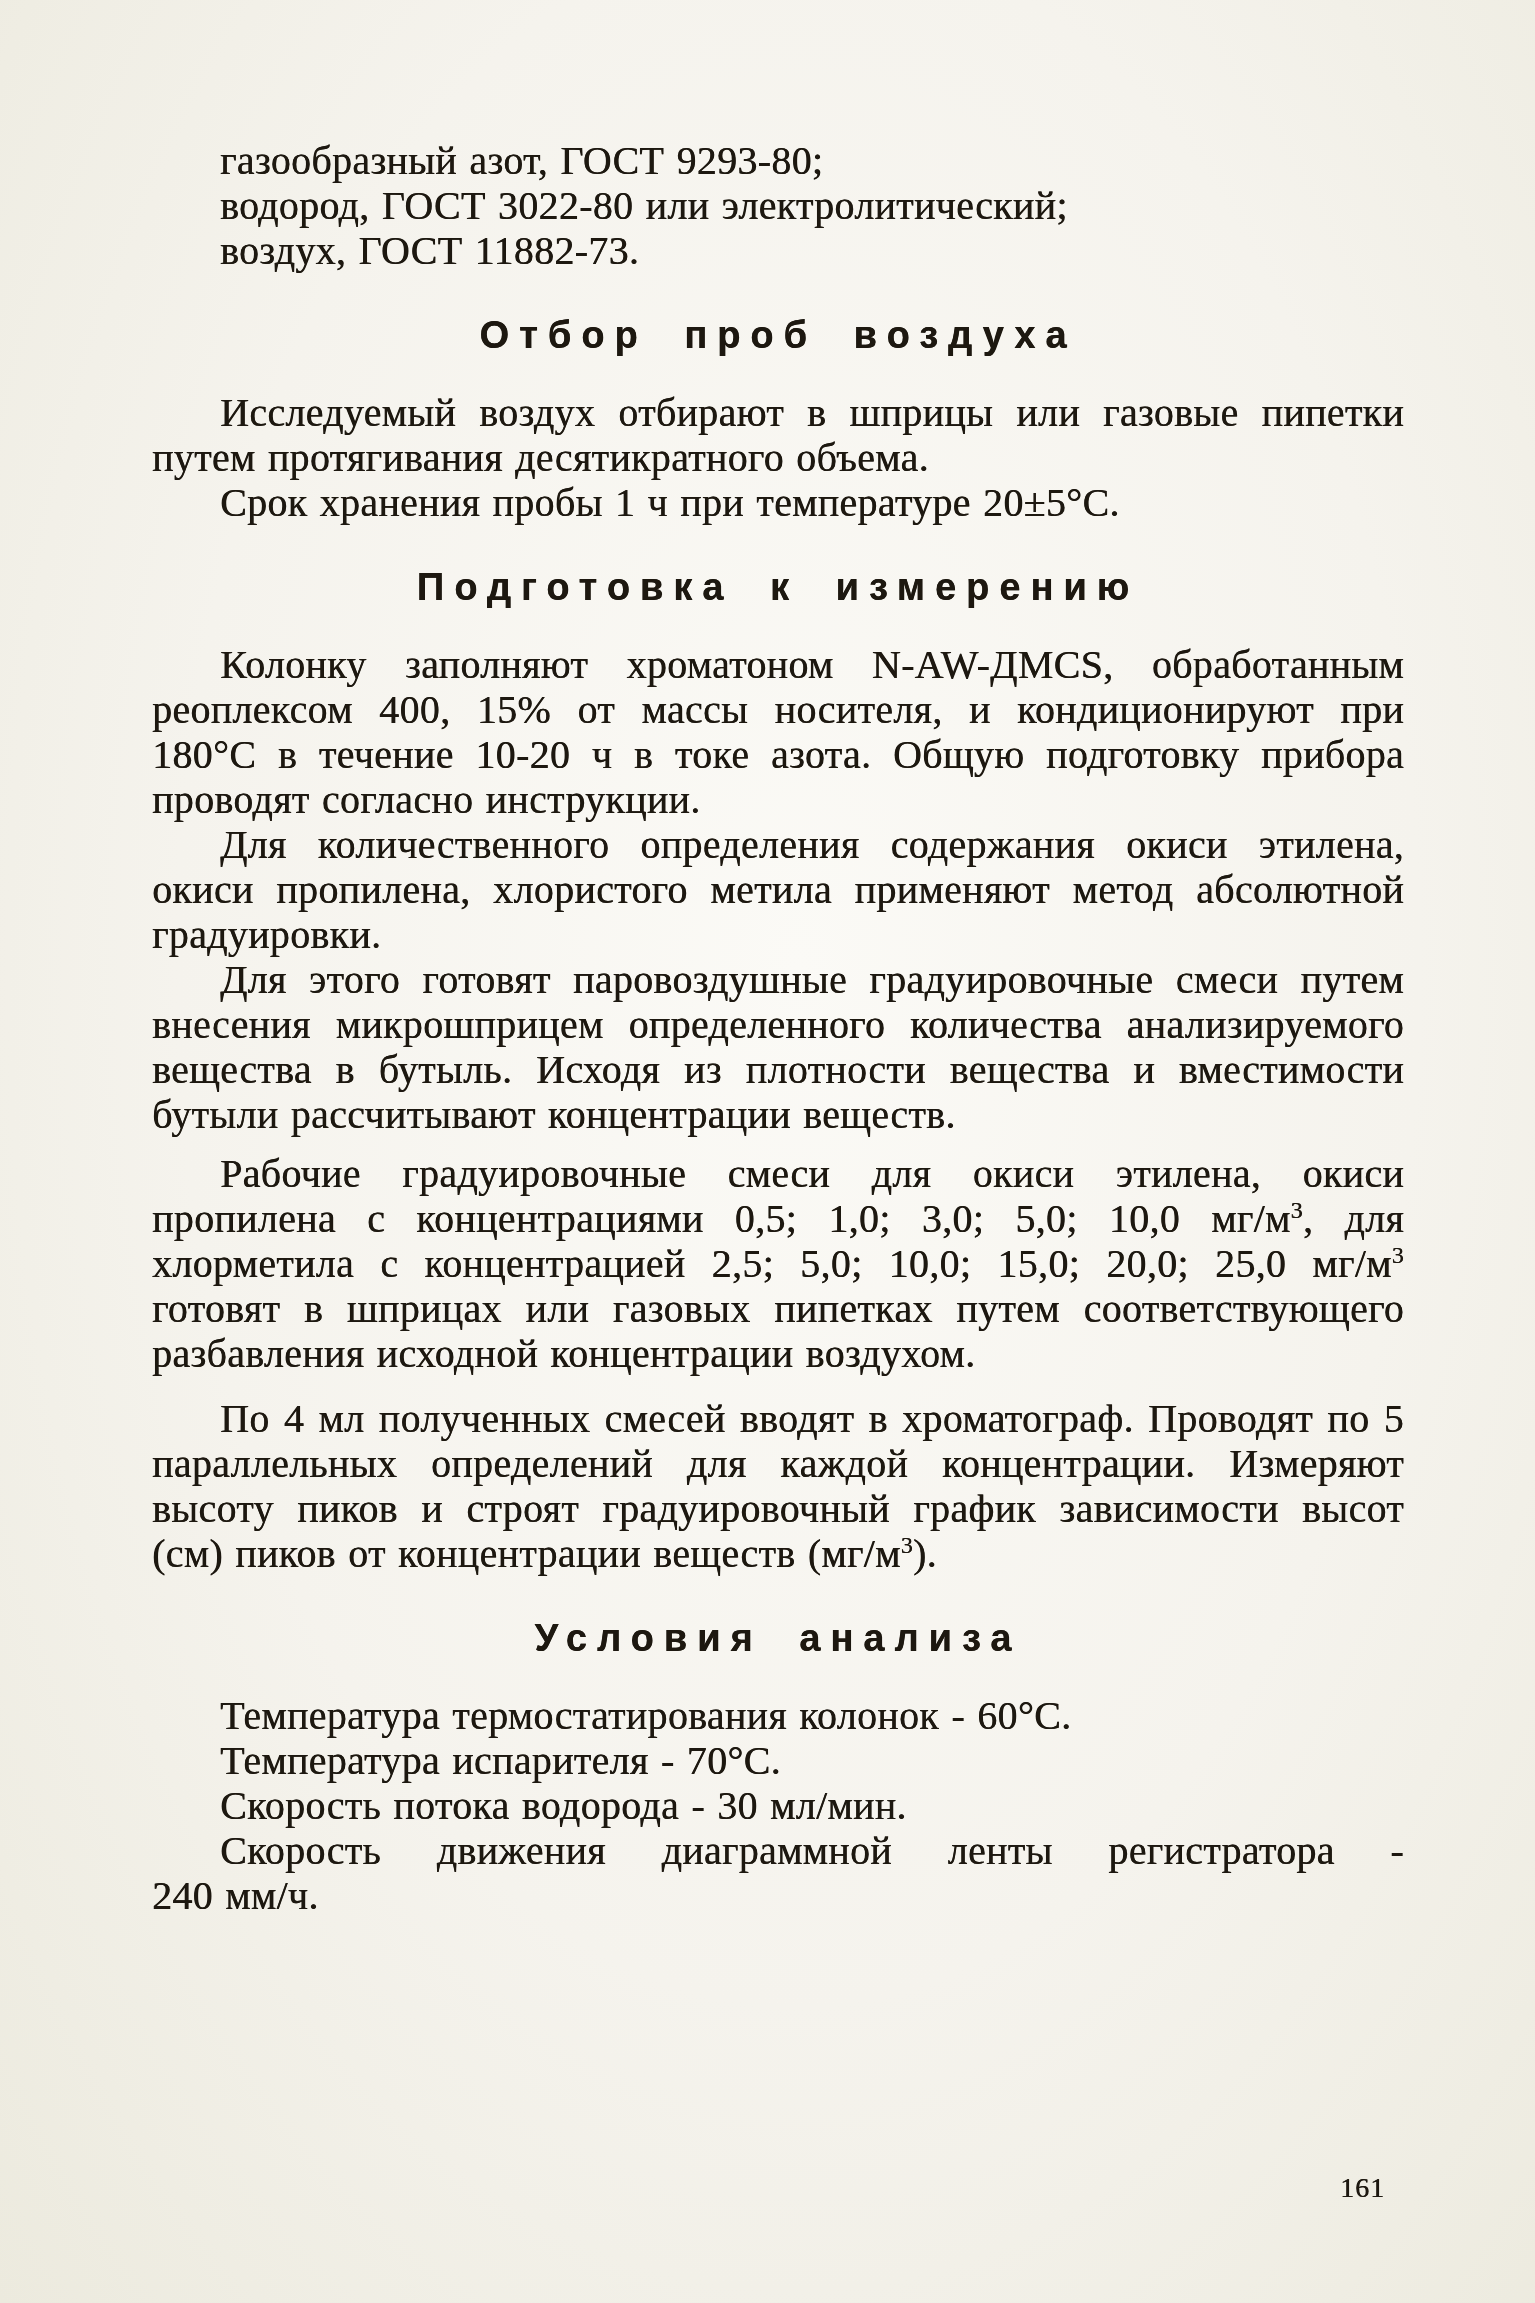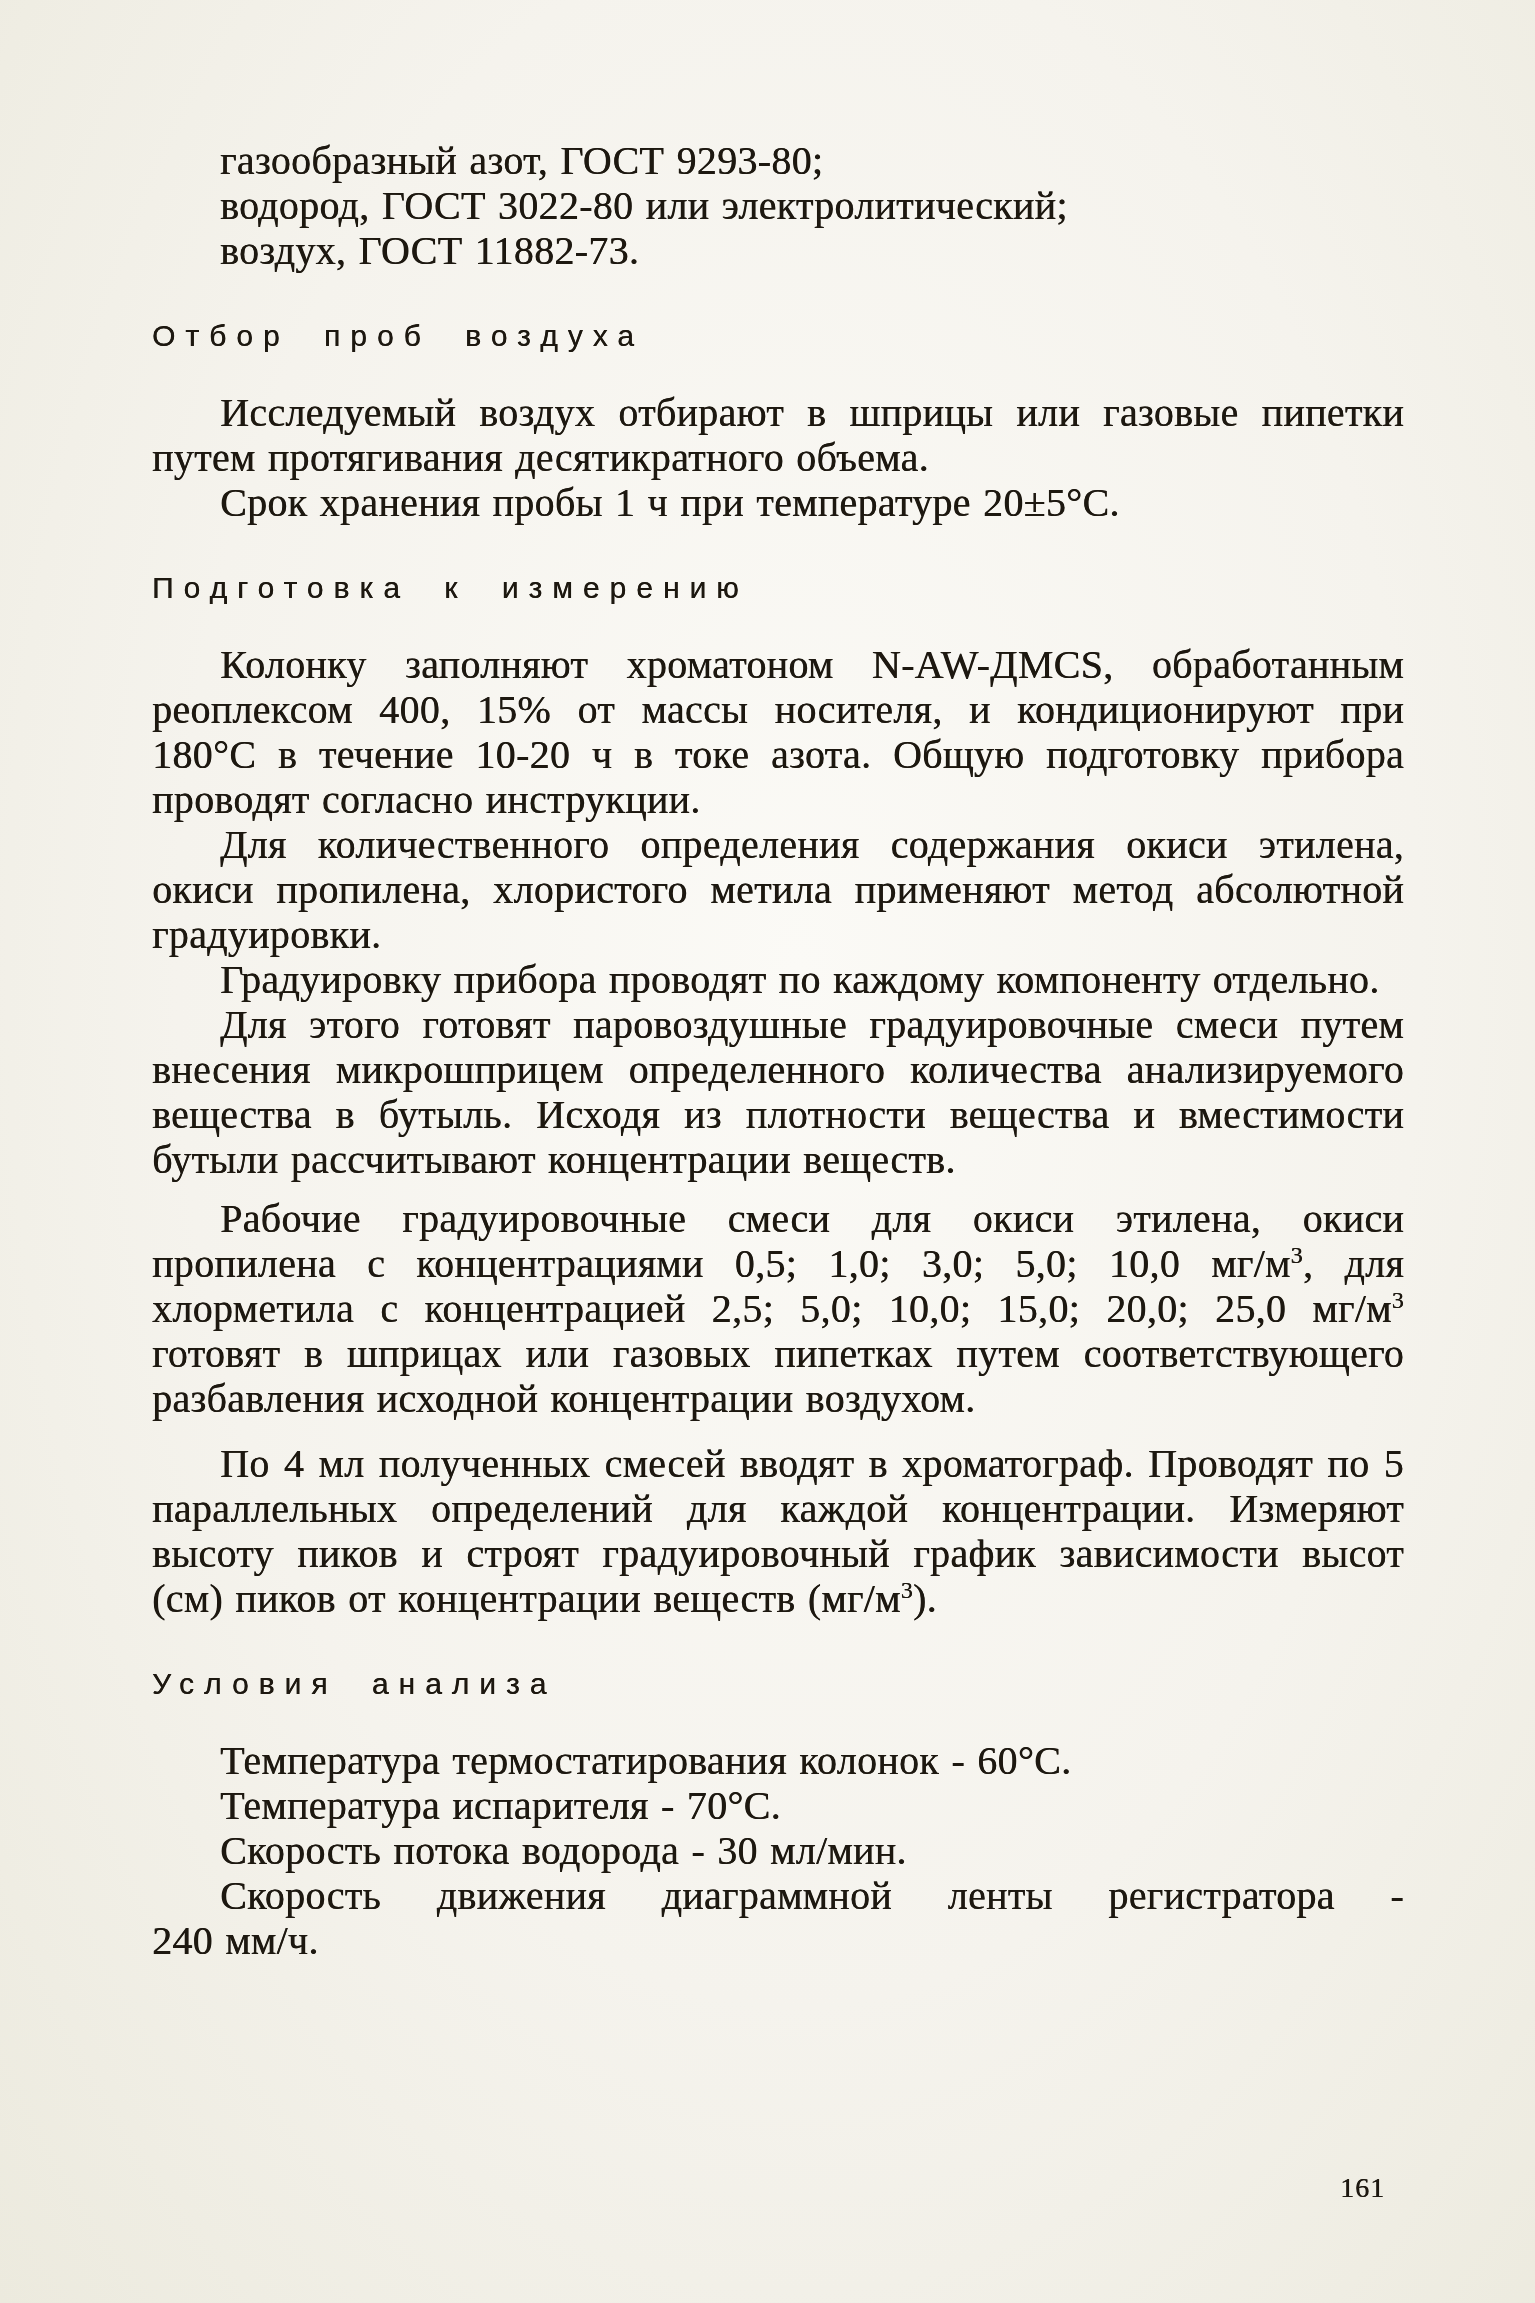--- a/index.html
+++ b/index.html
@@ -26,24 +26,25 @@
     line-height: 45px;
     letter-spacing: 0.3px;
     word-spacing: 2px;
     text-shadow: 0.4px 0 0 currentColor;
   }
   .intro-line {
     text-indent: 68px;
   }
   .heading {
     font-family: "Liberation Sans", "DejaVu Sans", sans-serif;
-    font-size: 30px;
-    font-weight: 400;
+    font-size: 38px;
+    font-weight: 700;
     letter-spacing: 10px;
     word-spacing: 16px;
+    text-align: center;
     text-indent: 0;
     margin: 40px 0 32px 0;
     text-shadow: 0.3px 0 0 currentColor;
   }
   .para {
     margin: 0;
     text-indent: 68px;
     text-align: justify;
   }
   .mt-sm { margin-top: 14px; }
@@ -82,21 +83,20 @@
 
     <h2 class="heading">Отбор проб воздуха</h2>
 
     <p class="para">Исследуемый воздух отбирают в шприцы или газовые пипетки путем протягивания десятикратного объема.</p>
     <p class="para">Срок хранения пробы 1 ч при температуре 20±5°С.</p>
 
     <h2 class="heading">Подготовка к измерению</h2>
 
     <p class="para">Колонку заполняют хроматоном N-AW-ДМCS, обработанным реоплексом 400, 15% от массы носителя, и кондиционируют при 180°С в течение 10-20 ч в токе азота. Общую подготовку прибора проводят согласно инструкции.</p>
     <p class="para">Для количественного определения содержания окиси этилена, окиси пропилена, хлористого метила применяют метод абсолютной градуировки.</p>
-    <p class="para">Градуировку прибора проводят по каждому компоненту отдельно.</p>
     <p class="para">Для этого готовят паровоздушные градуировочные смеси путем внесения микрошприцем определенного количества анализируемого вещества в бутыль. Исходя из плотности вещества и вместимости бутыли рассчитывают концентрации веществ.</p>
 
     <p class="para mt-sm"><span>Рабочие градуировочные смеси для окиси этилена, окиси пропилена с концентрациями 0,5; 1,0; 3,0; 5,0; 10,0 мг/м</span><sup>3</sup><span>, для хлорметила с концентрацией 2,5; 5,0; 10,0; 15,0; 20,0; 25,0 мг/м</span><sup>3</sup><span> готовят в шприцах или газовых пипетках путем соответствующего разбавления исходной концентрации воздухом.</span></p>
 
     <p class="para mt-md"><span>По 4 мл полученных смесей вводят в хроматограф. Проводят по 5 параллельных определений для каждой концентрации. Измеряют высоту пиков и строят градуировочный график зависимости высот (см) пиков от концентрации веществ (мг/м</span><sup>3</sup><span>).</span></p>
 
     <h2 class="heading">Условия анализа</h2>
 
     <p class="para">Температура термостатирования колонок - 60°С.</p>
     <p class="para">Температура испарителя - 70°С.</p>

